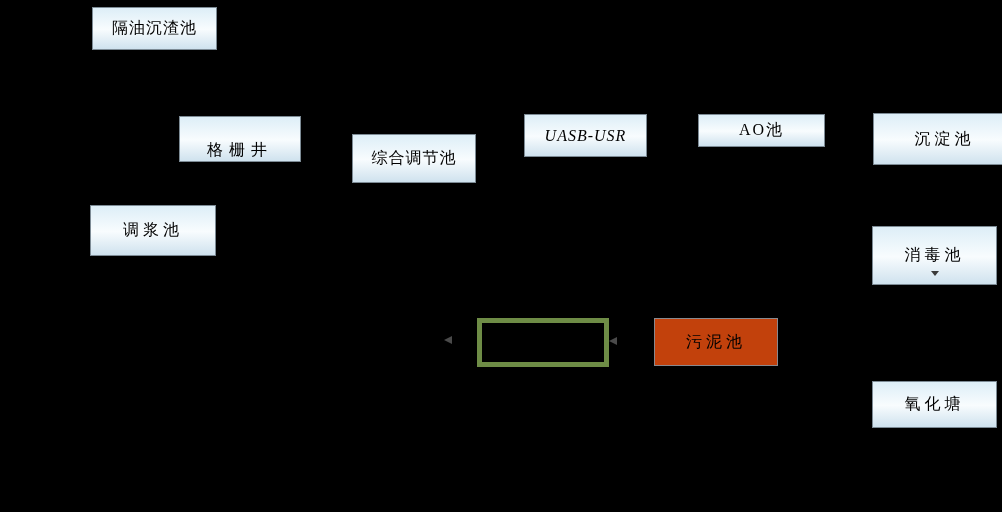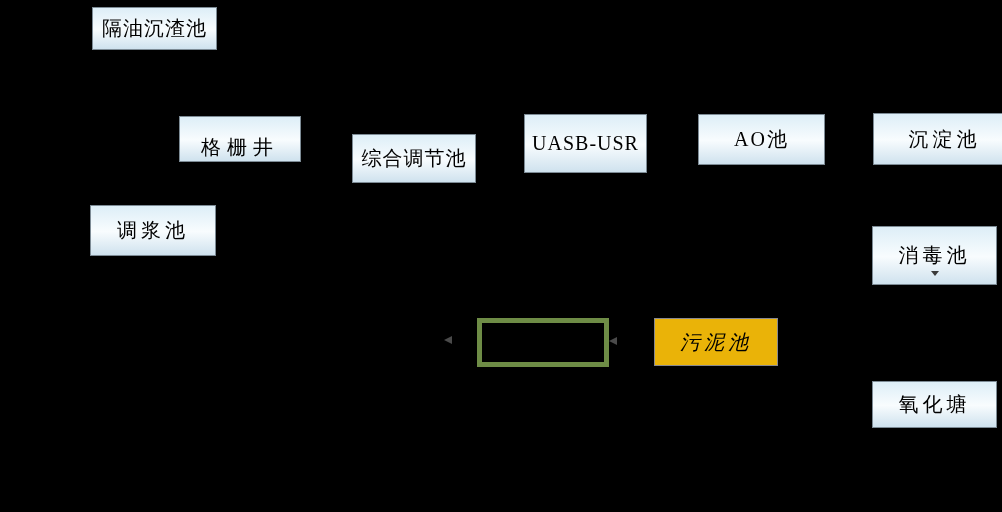--- a/index.html
+++ b/index.html
@@ -17,42 +17,41 @@
     height: 512px;
     background: #000000;
   }
   .node {
     position: absolute;
     display: flex;
     align-items: center;
     justify-content: center;
     box-sizing: border-box;
     color: #000000;
-    font-size: 20px;
+    font-size: 16px;
     white-space: nowrap;
   }
   .blue {
     background: linear-gradient(180deg, #ddeef7 0%, #f8fcfe 52%, #cfe2ee 100%);
     border: 1px solid #7d8b95;
   }
   .plain {
-    background: #eab308;
+    background: #c2410c;
     border: 1px solid #89898f;
-    font-style: italic;
   }
   .green-outline {
     background: transparent;
     border: 5px solid #6e8c46;
   }
   
   .n-oilsep   { left: 92px;  top: 7px;   width: 125px; height: 43px; letter-spacing: 1px; }
   .n-screen   { left: 179px; top: 116px; width: 122px; height: 46px; letter-spacing: 6px; align-items: flex-end; }
   .n-equal    { left: 352px; top: 114px; width: 124px; height: 49px; letter-spacing: 1px; margin-top: 20px; }
-  .n-uasb     { left: 524px; top: 114px; width: 123px; height: 59px; letter-spacing: 1px; }
-  .n-ao       { left: 698px; top: 114px; width: 127px; height: 51px; letter-spacing: 2px; }
+  .n-uasb     { left: 524px; top: 114px; width: 123px; height: 43px; letter-spacing: 1px; font-style: italic; }
+  .n-ao       { left: 698px; top: 114px; width: 127px; height: 33px; letter-spacing: 2px; }
   .n-sedi     { left: 873px; top: 113px; width: 143px; height: 52px; letter-spacing: 4px; }
   .n-slurry   { left: 90px;  top: 205px; width: 126px; height: 51px; letter-spacing: 4px; }
   .n-disinf   { left: 872px; top: 226px; width: 125px; height: 59px; letter-spacing: 4px; }
   .n-oxid     { left: 872px; top: 337px; width: 125px; height: 47px; letter-spacing: 4px; margin-top: 44px; }
   .n-greenbox { left: 477px; top: 318px; width: 132px; height: 49px; }
   .n-sludge   { left: 654px; top: 318px; width: 124px; height: 48px; letter-spacing: 4px; }
   
   .arrowhead {
     position: absolute;
     width: 0;

